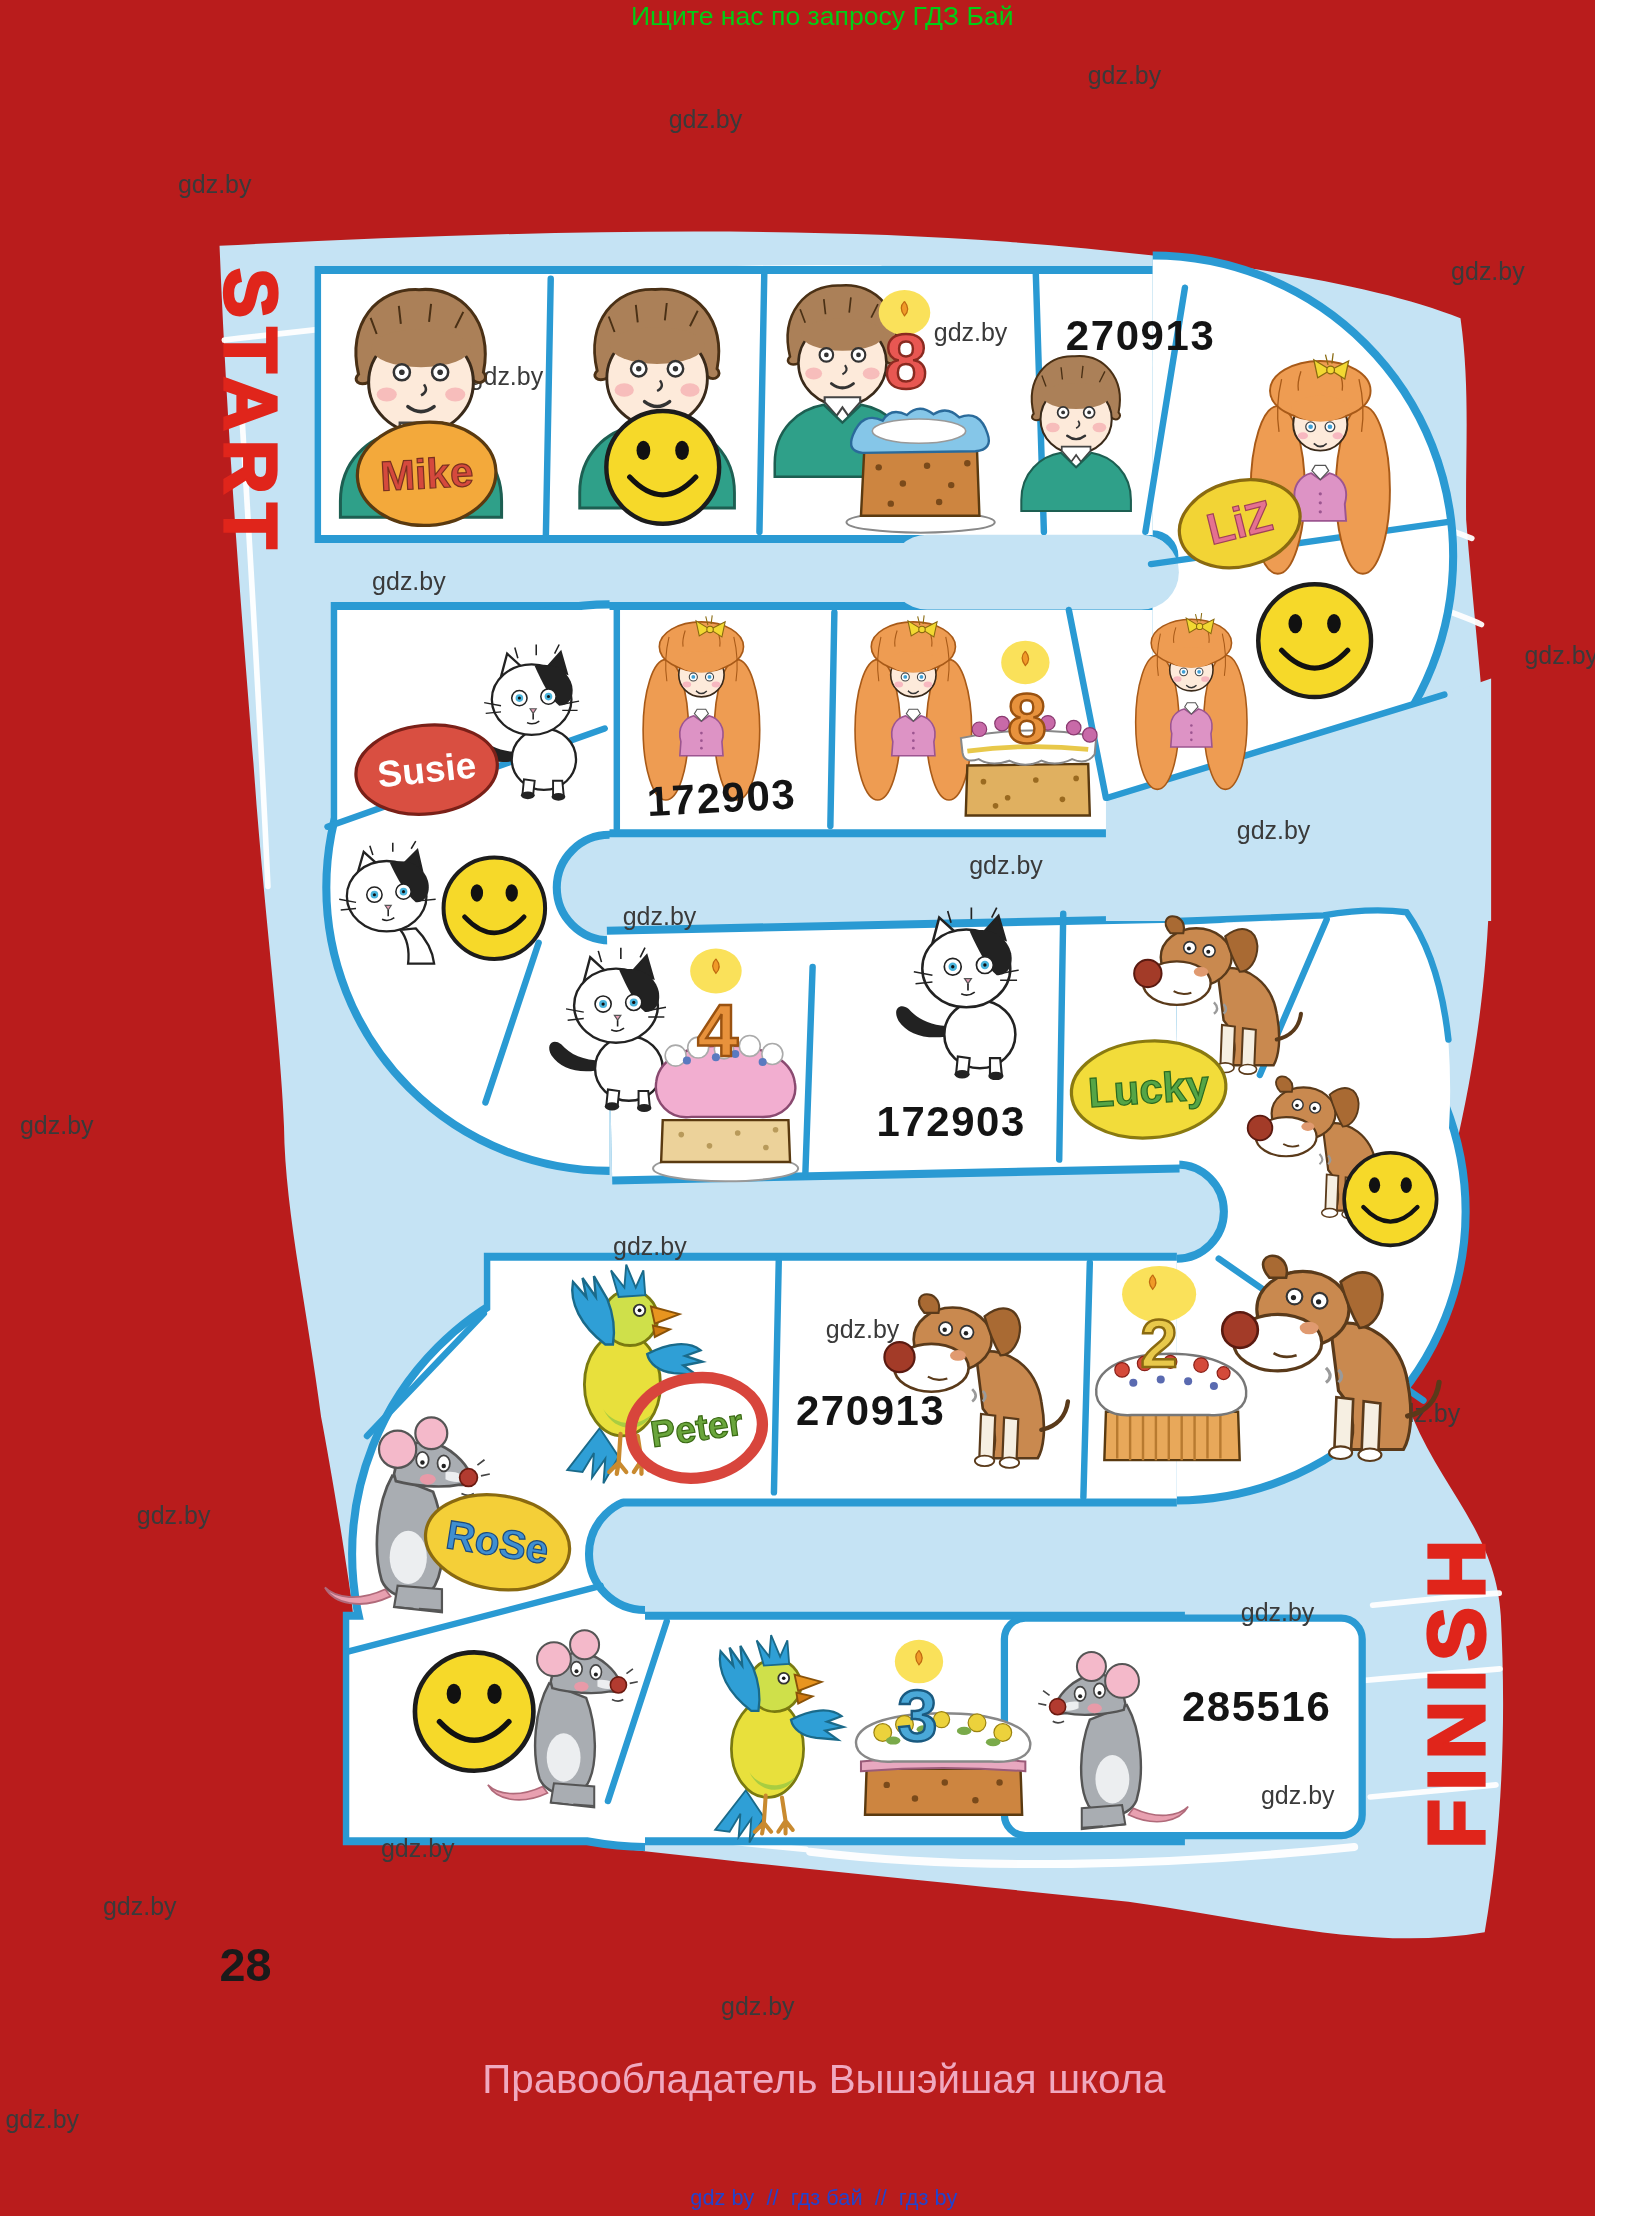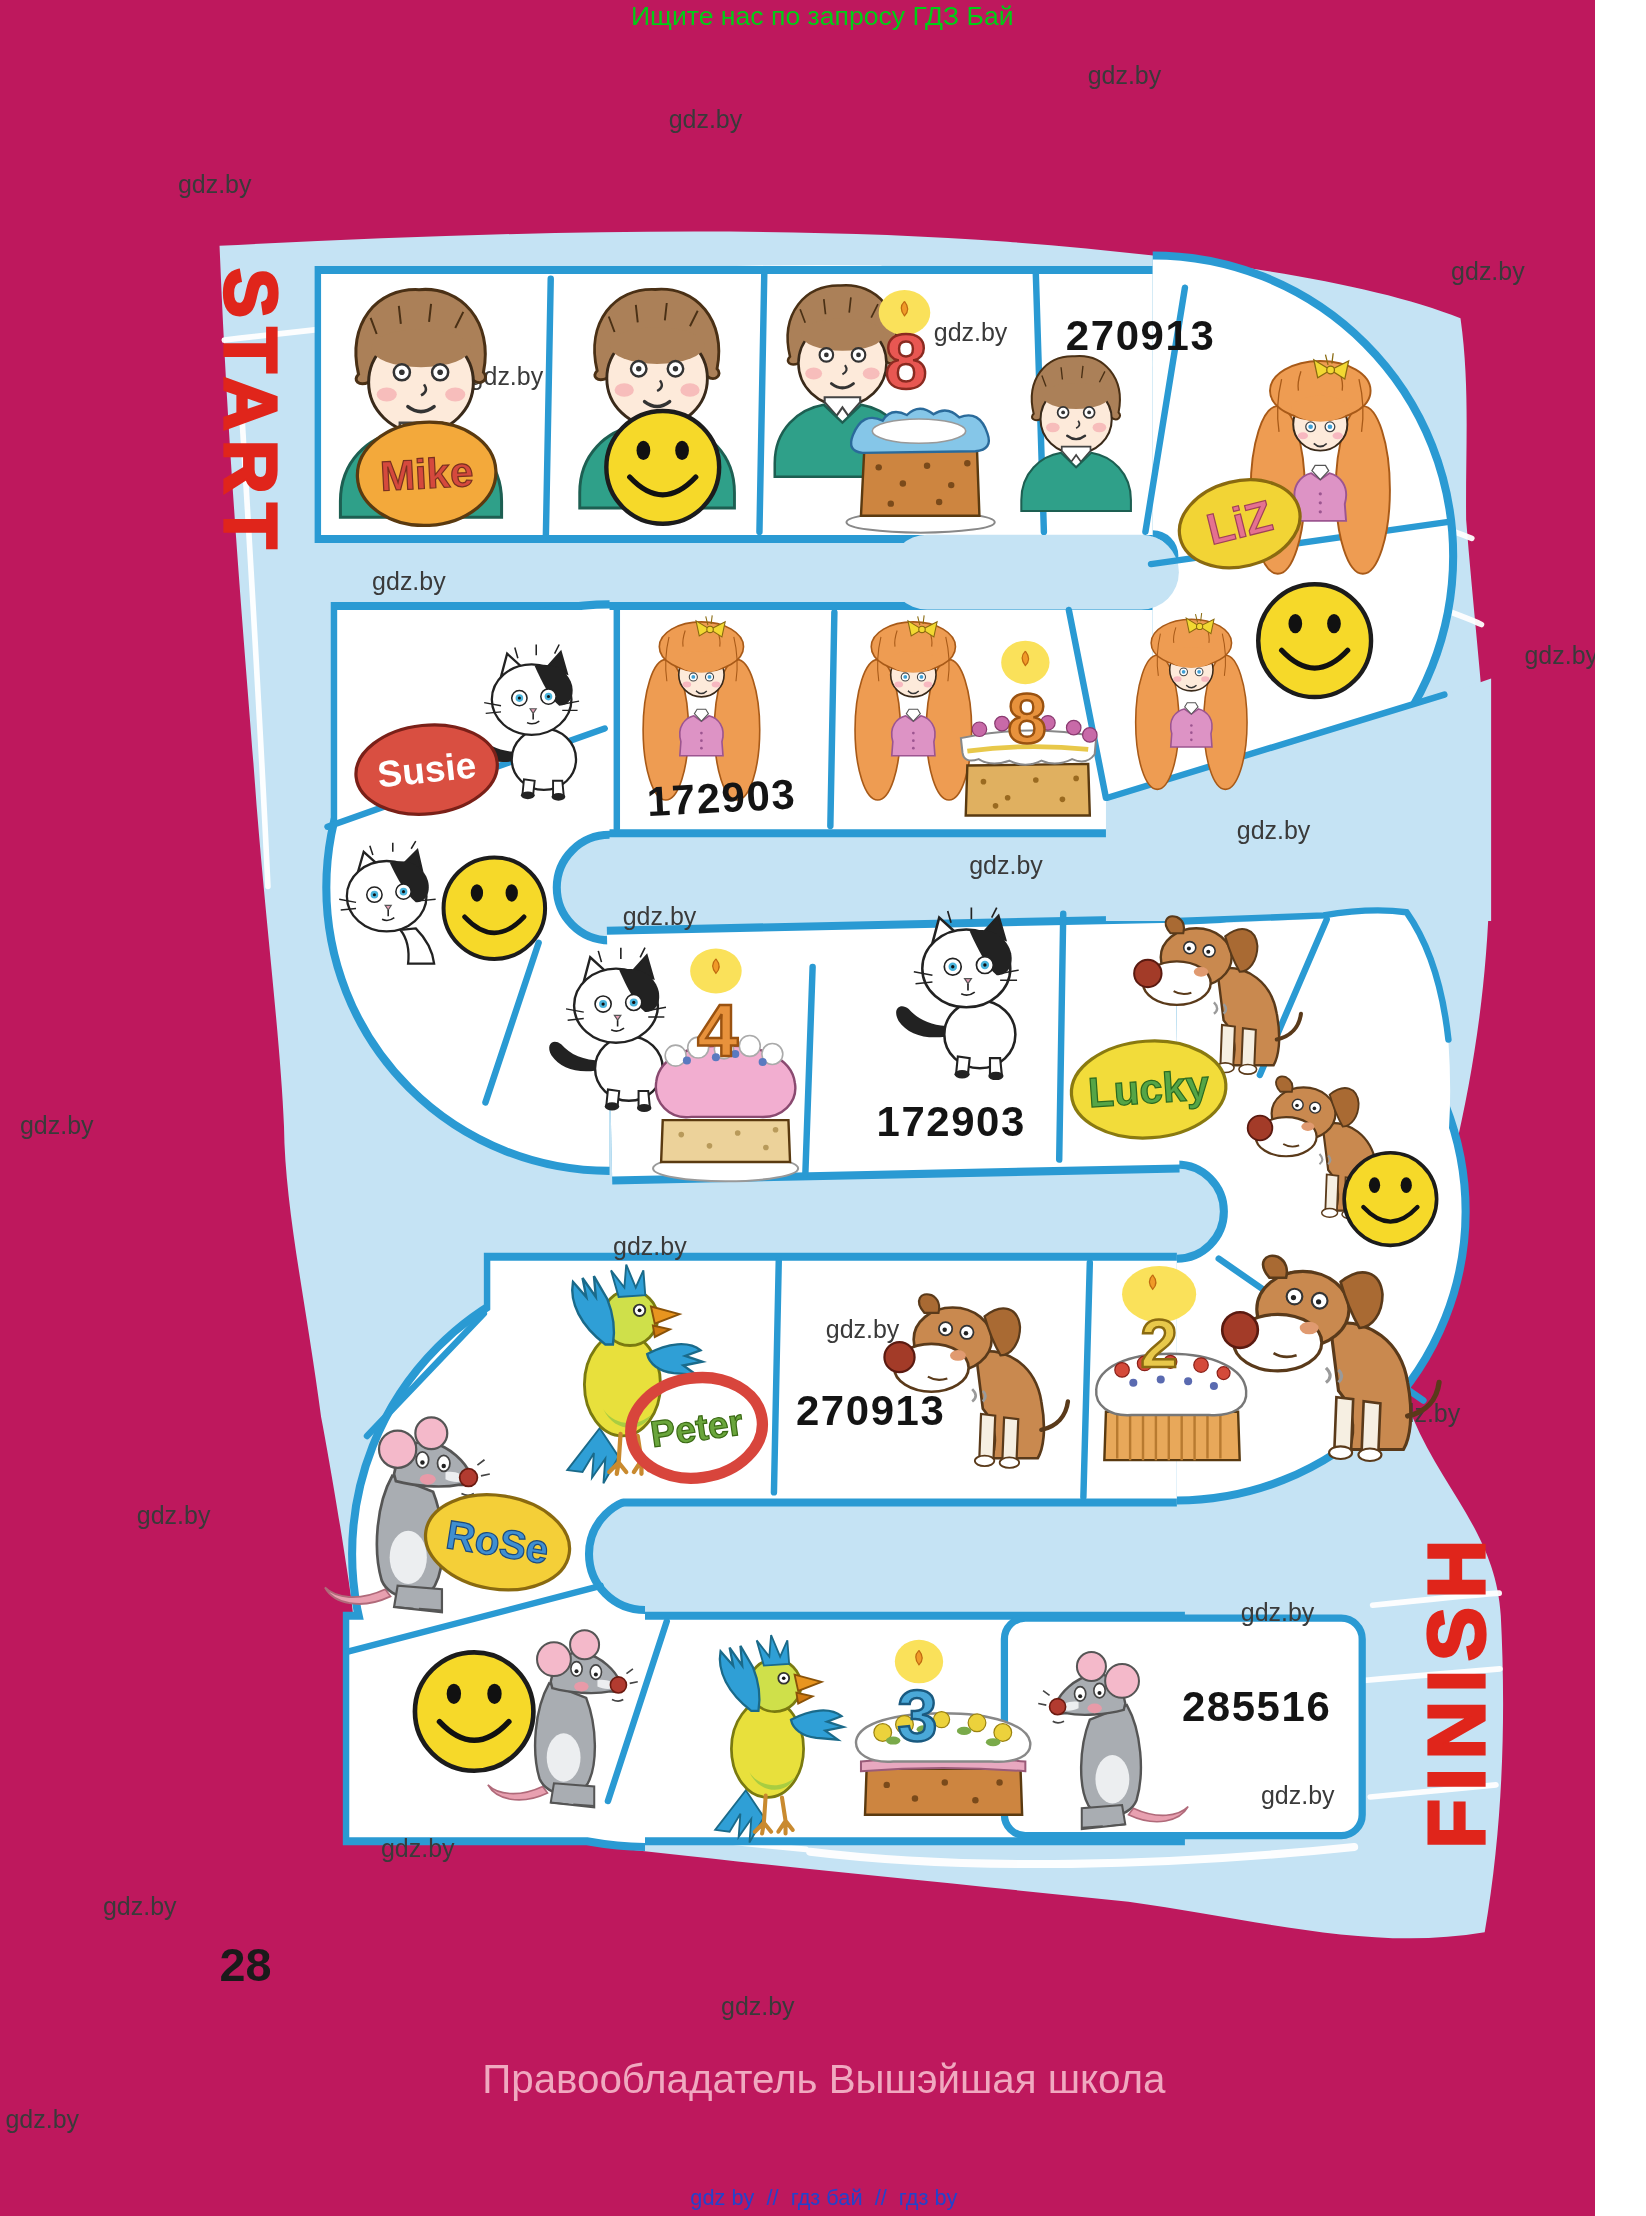--- a/index.html
+++ b/index.html
@@ -1,16 +1,16 @@
 <!DOCTYPE html>
 <html style="font-size:13px"><head>
 <meta charset="utf-8">
 <style>
   html,body{margin:0;padding:0;background:#ffffff;}
-  #page{position:relative;width:1595px;height:2216px;background:#be185d;overflow:hidden;font-family:"Liberation Sans",sans-serif;}
+  #page{position:relative;width:1595px;height:2216px;background:#b91c1c;overflow:hidden;font-family:"Liberation Sans",sans-serif;}
   svg{display:block;}
 </style>
 </head>
 <body>
 <div id="page">
 <svg width="1647" height="2216" viewBox="0 0 2043 2750">
 
   <text x="1020" y="31" font-size="33" fill="#00cd16" text-anchor="middle">Ищите нас по запросу ГДЗ Бай</text>
 
   <path d="M 272 305

